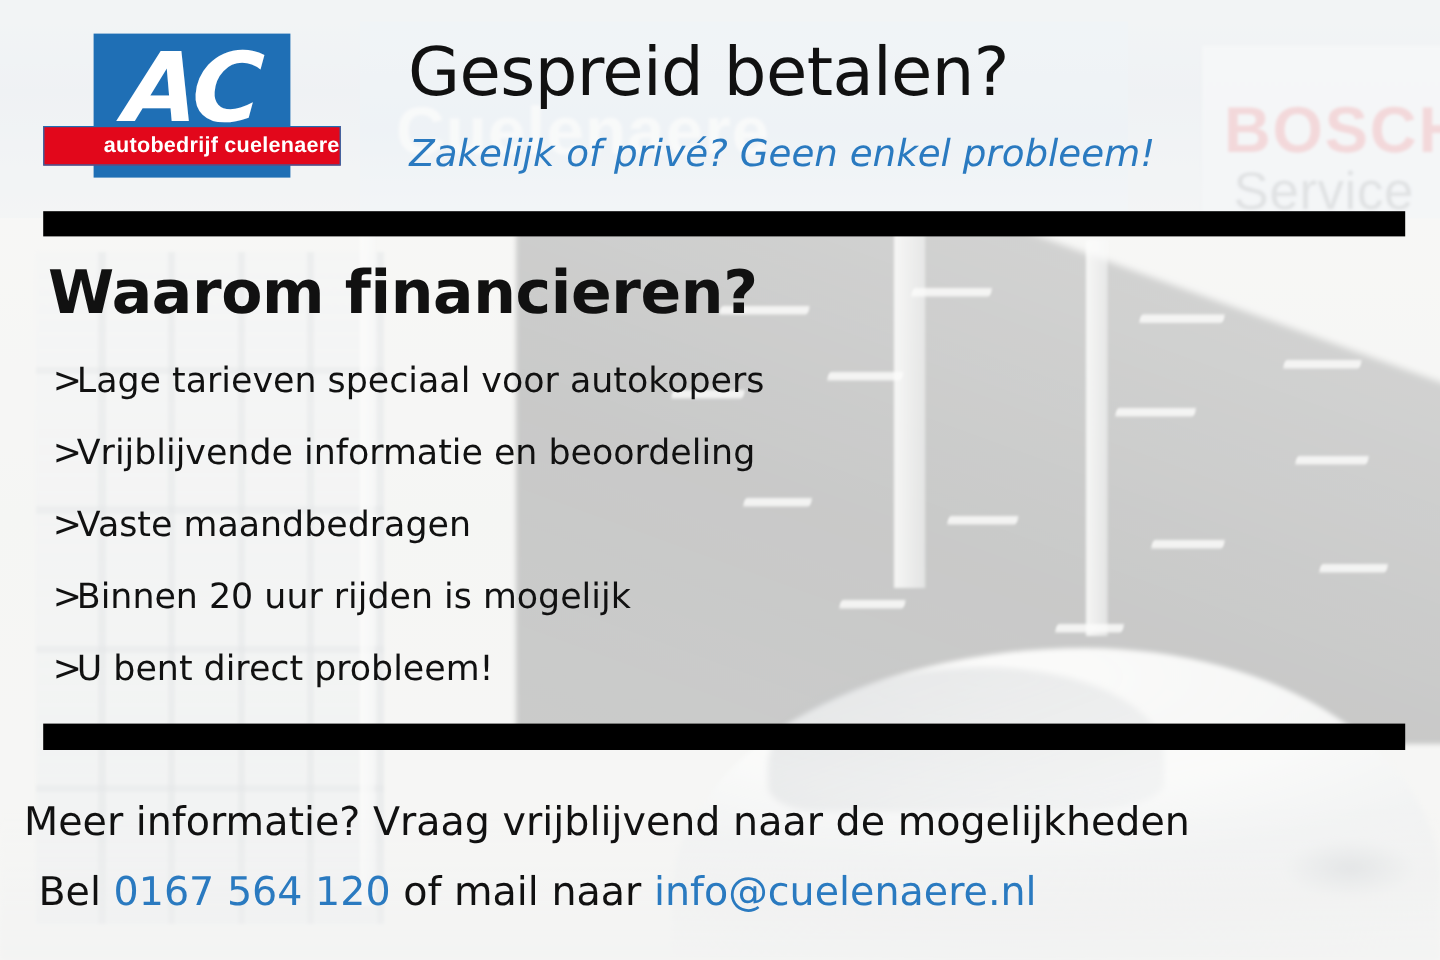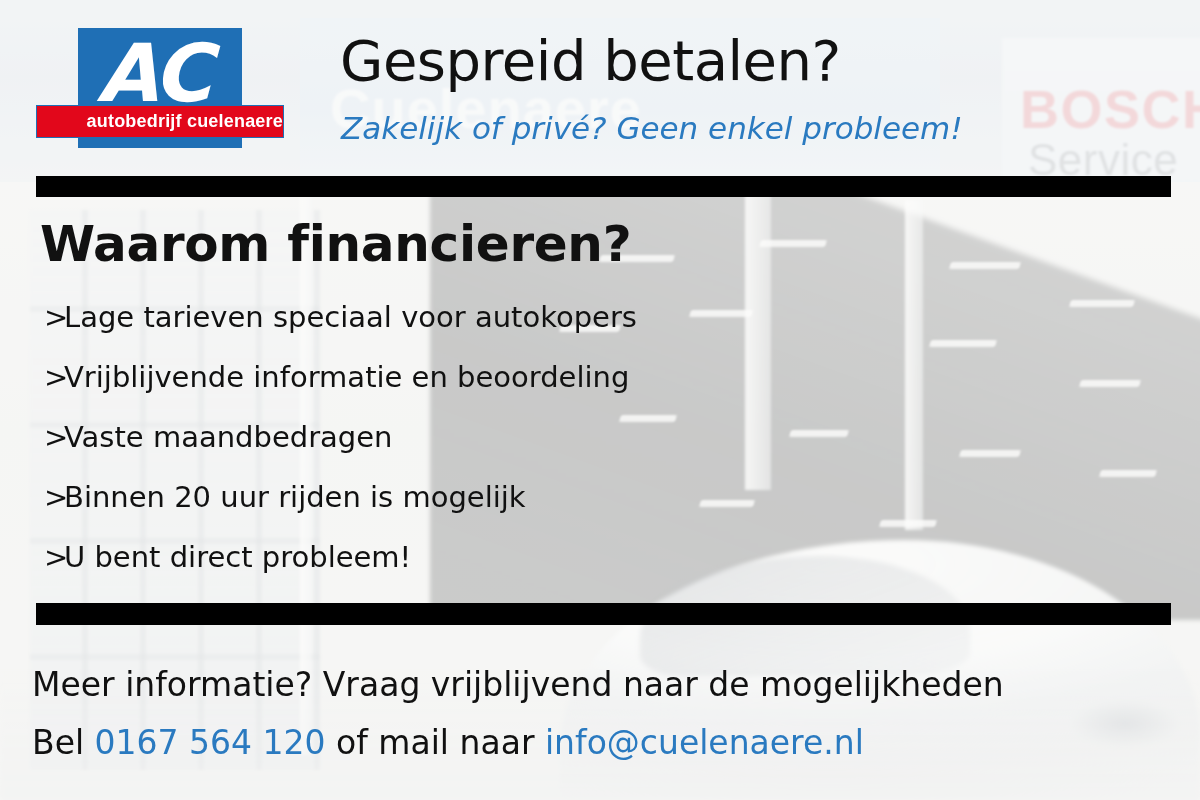--- a/index.html
+++ b/index.html
@@ -290,21 +290,21 @@
   }
   .bullets li .chev {
     display: inline-block;
     width: 20px;
     color: #111111;
   }
 
   
   .footer-line1 {
     position: absolute;
-    left: 32px; top: 665px;
+    left: 20px; top: 665px;
     font-family: "DejaVu Sans", sans-serif;
     font-size: 33px;
     font-weight: 400;
     color: #111111;
     white-space: nowrap;
   }
   .footer-line2 {
     position: absolute;
     left: 32px; top: 723px;
     font-family: "DejaVu Sans", sans-serif;

